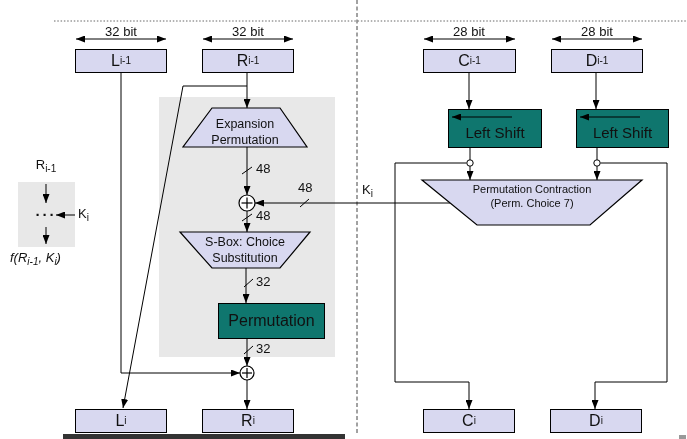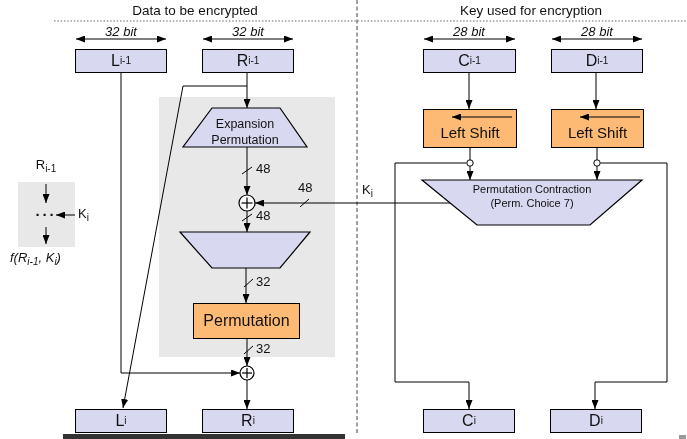--- a/index.html
+++ b/index.html
@@ -9,28 +9,28 @@
   }
   .stage svg{position:absolute;left:0;top:0;z-index:3;}
   .panel{position:absolute;background:#e8e8e8;z-index:1;}
   .reg{
     position:absolute;background:#d8d8f0;border:1px solid #000;z-index:2;
     display:flex;align-items:center;justify-content:center;
     font-size:16px;line-height:1;box-sizing:border-box;
   }
   .reg sub,.t sub{font-size:10px;line-height:1;vertical-align:-3px;}
   .proc{
-    position:absolute;background:#fdba74;border:1.5px solid #000;z-index:2;
+    position:absolute;background:#0f766e;border:1.5px solid #000;z-index:2;
     display:flex;align-items:flex-end;justify-content:center;
-    font-size:15px;box-sizing:border-box;padding-bottom:6px;
+    font-size:15px;box-sizing:border-box;padding-bottom:6px;margin-left:25px;
   }
   .t{position:absolute;z-index:4;white-space:nowrap;line-height:1.15;}
   .ctr{transform:translateX(-50%);text-align:center;}
   .hdr{font-size:13.5px;}
-  .bit{font-size:13px;font-style:italic;}
+  .bit{font-size:13px;}
   .wl{font-size:13px;}
   .trap-txt{
     position:absolute;z-index:4;text-align:center;font-size:12.5px;line-height:16px;
     display:flex;flex-direction:column;align-items:center;justify-content:center;
   }
   .pc-txt{font-size:11px;line-height:13.5px;justify-content:flex-start;padding-top:3px;box-sizing:border-box;}
   .dots{font-size:15px;font-weight:bold;letter-spacing:2px;}
   .bar{position:absolute;z-index:5;}
 </style>
 </head>
@@ -110,22 +110,20 @@
       <circle cx="247" cy="373" r="7"></circle>
         <line x1="247" y1="368" x2="247" y2="378"></line>
         <line x1="242" y1="373" x2="252" y2="373"></line>
     </g>
 
     <path d="M46,184 V203" stroke="#000" fill="none" marker-end="url(#ah)"></path>
     <path d="M75,215 H56" stroke="#000" fill="none" marker-end="url(#ah)"></path>
     <path d="M46,227 V244" stroke="#000" fill="none" marker-end="url(#ah)"></path>
   </svg>
 
-  <div class="t hdr ctr" style="left:195px;top:3px;">Data to be encrypted</div>
-  <div class="t hdr ctr" style="left:531px;top:3px;">Key used for encryption</div>
 
   <div class="t bit ctr" style="left:121px;top:25px;">32 bit</div>
   <div class="t bit ctr" style="left:248px;top:25px;">32 bit</div>
   <div class="t bit ctr" style="left:469px;top:25px;">28 bit</div>
   <div class="t bit ctr" style="left:597px;top:25px;">28 bit</div>
 
   <div class="reg" style="left:75px;top:49px;width:92px;height:24px;">
       <span>L</span>
       <sub>i-1</sub>
     </div>
@@ -160,20 +158,24 @@
     </div>
 
   <div class="proc" style="left:423px;top:109px;width:94px;height:39px;">Left Shift</div>
   <div class="proc" style="left:551px;top:109px;width:93px;height:39px;">Left Shift</div>
   <div class="proc" style="left:193px;top:303px;width:107px;height:36px;align-items:center;padding-bottom:0;font-size:16px;">Permutation</div>
 
   <div class="trap-txt" style="left:183px;top:108px;width:124px;height:48px;">
     <span>Expansion</span>
       <span>Permutation</span>
   </div>
+  <div class="trap-txt" style="left:180px;top:231px;width:130px;height:37px;">
+    <span>S-Box: Choice</span>
+      <span>Substitution</span>
+  </div>
   <div class="trap-txt pc-txt" style="left:422px;top:180px;width:220px;height:56px;">
     <span>Permutation Contraction</span>
       <span>(Perm. Choice 7)</span>
   </div>
 
   <div class="t wl" style="left:256px;top:162px;">48</div>
   <div class="t wl" style="left:298px;top:181px;">48</div>
   <div class="t wl" style="left:256px;top:209px;">48</div>
   <div class="t wl" style="left:256px;top:275px;">32</div>
   <div class="t wl" style="left:256px;top:342px;">32</div>

